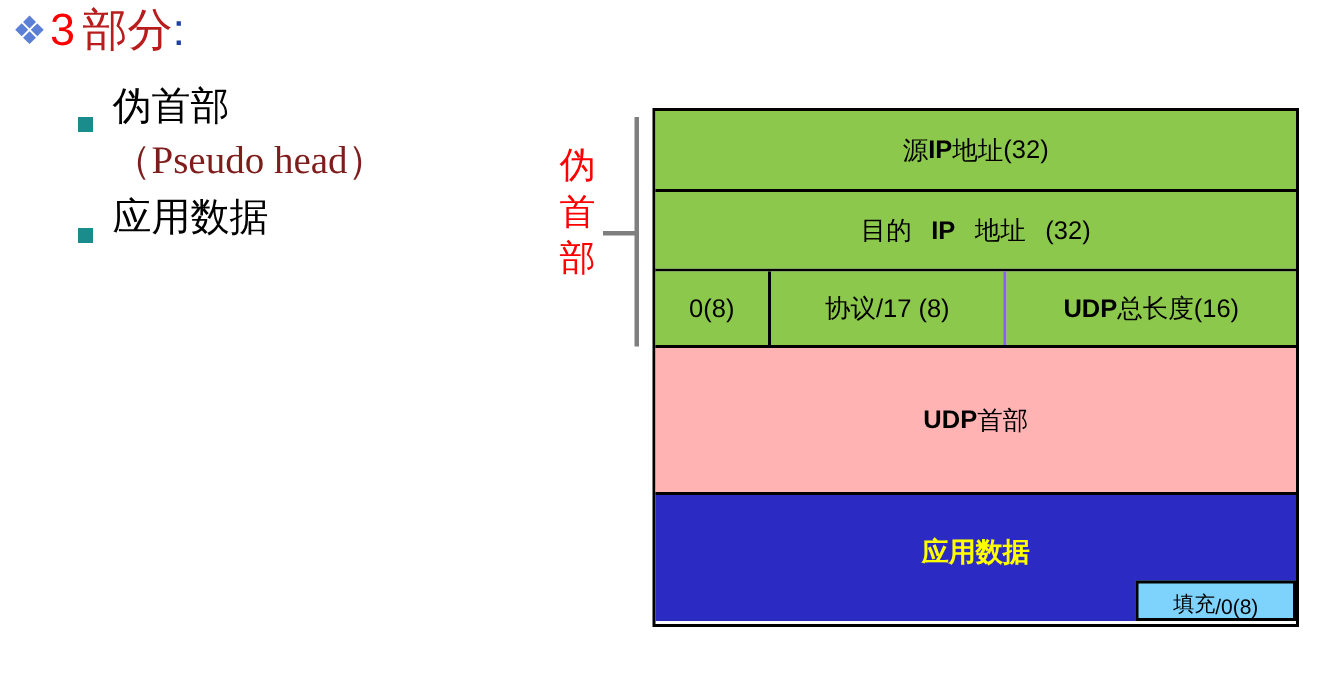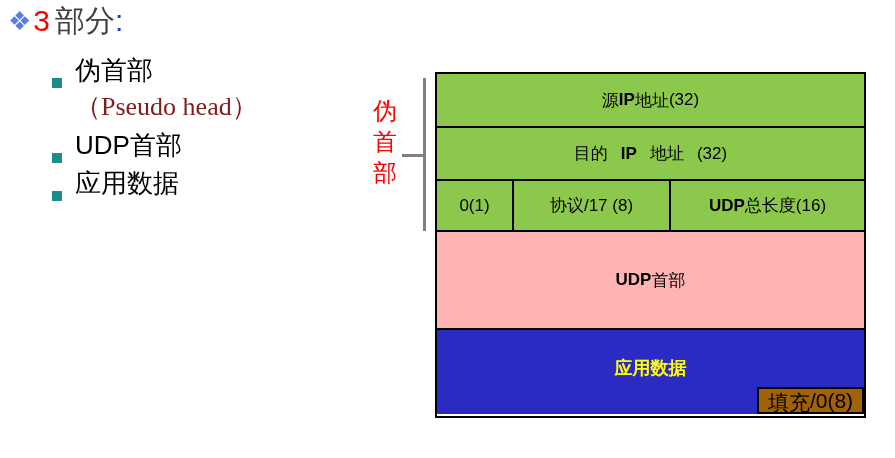--- a/index.html
+++ b/index.html
@@ -20,21 +20,21 @@
   .heading .diamond{
     font-family:"DejaVu Sans",sans-serif;
     color:#5B7FD4;font-size:26px;line-height:1;
     margin-right:2px;position:relative;top:-1px;
   }
   .heading .h-num{
     color:#FF0000;font-size:30px;line-height:1;
     font-family:"Liberation Sans","DejaVu Sans",sans-serif;
   }
   .heading .h-cn{
-    color:#404040;font-size:30px;line-height:1;
+    color:#b91c1c;font-size:30px;line-height:1;
     font-family:"Liberation Serif","DejaVu Serif",serif;
     margin-left:5px;
   }
   .heading .h-colon{
     color:#1F3FA8;font-size:30px;line-height:1;
     font-family:"Liberation Sans","DejaVu Sans",sans-serif;
   }
 
   .bullets{position:absolute;left:52px;top:54px;width:320px;}
   .bullet-row{
@@ -99,38 +99,38 @@
     font-family:"Liberation Sans","DejaVu Sans",sans-serif;
   }
   .green{background:#8CC84B;}
   .pink{background:#FFB3B3;}
   .blue{background:#2B2BC4;}
 
   .r1{height:54px;border-bottom:2px solid #000;}
   .r2{height:53px;border-bottom:2px solid #000;}
   .r3{height:51px;border-bottom:2px solid #000;}
   .r3 .c1{width:77px;border-right:2px solid #000;}
-  .r3 .c2{width:157px;border-right:2px solid #000000;}
+  .r3 .c2{width:157px;border-right:2px solid #8b5cf6;}
   .r3 .c3{flex:1;}
   .r4{height:98px;border-bottom:2px solid #000;}
   .r5{height:84px;position:relative;}
   .r5 .app-label{
     position:absolute;left:0;right:0;top:26px;
     text-align:center;color:#FFFF00;
     font-size:18px;font-weight:bold;
     font-family:"Liberation Serif","DejaVu Serif",serif;
   }
   .pad-box{
     position:absolute;right:0;bottom:0;
     width:107px;height:27px;
-    background:#a16207;
+    background:#7dd3fc;
     border:2px solid #000000;
     box-sizing:border-box;
-    display:flex;align-items:flex-start;justify-content:center;
-    font-size:21px;color:#000000;
+    display:flex;align-items:flex-end;justify-content:center;
+    font-size:14px;color:#000000;
     font-family:"Liberation Serif","DejaVu Serif",serif;
   }
   .pad-box .num{font-family:Liberation Sans, sans-serif;}
 </style>
 </head>
 <body>
 
 <div id="stage">
 
   <div class="heading">
@@ -141,24 +141,20 @@
   </div>
 
   <div class="bullets">
 
     <div class="bullet-row">
       <span class="sq"></span>
       <span class="b-text">伪首部</span>
     </div>
     <div class="b-sub">（Pseudo head）</div>
 
-    <div class="bullet-row" style="margin-top:4px;">
-      <span class="sq"></span>
-      <span class="b-text"><span class="lat">UDP</span><span>首部</span></span>
-    </div>
 
     <div class="bullet-row" style="margin-top:4px;">
       <span class="sq"></span>
       <span class="b-text">应用数据</span>
     </div>
 
   </div>
 
   <div class="bracket-label">
     <div>伪</div>
@@ -183,21 +179,21 @@
       <div class="cell green" style="flex:1;gap:13px;">
           <span>目的</span>
           <span class="lat">IP</span>
           <span>地址</span>
           <span class="num">(32)</span>
         </div>
     </div>
 
     <div class="row r3">
       <div class="cell green c1">
-          <span class="num">0(1)</span>
+          <span class="num">0(8)</span>
         </div>
       <div class="cell green c2">
           <span>协议</span>
           <span class="num">/17 (8)</span>
         </div>
       <div class="cell green c3">
           <span class="lat">UDP</span>
           <span>总长度</span>
           <span class="num">(16)</span>
         </div>

